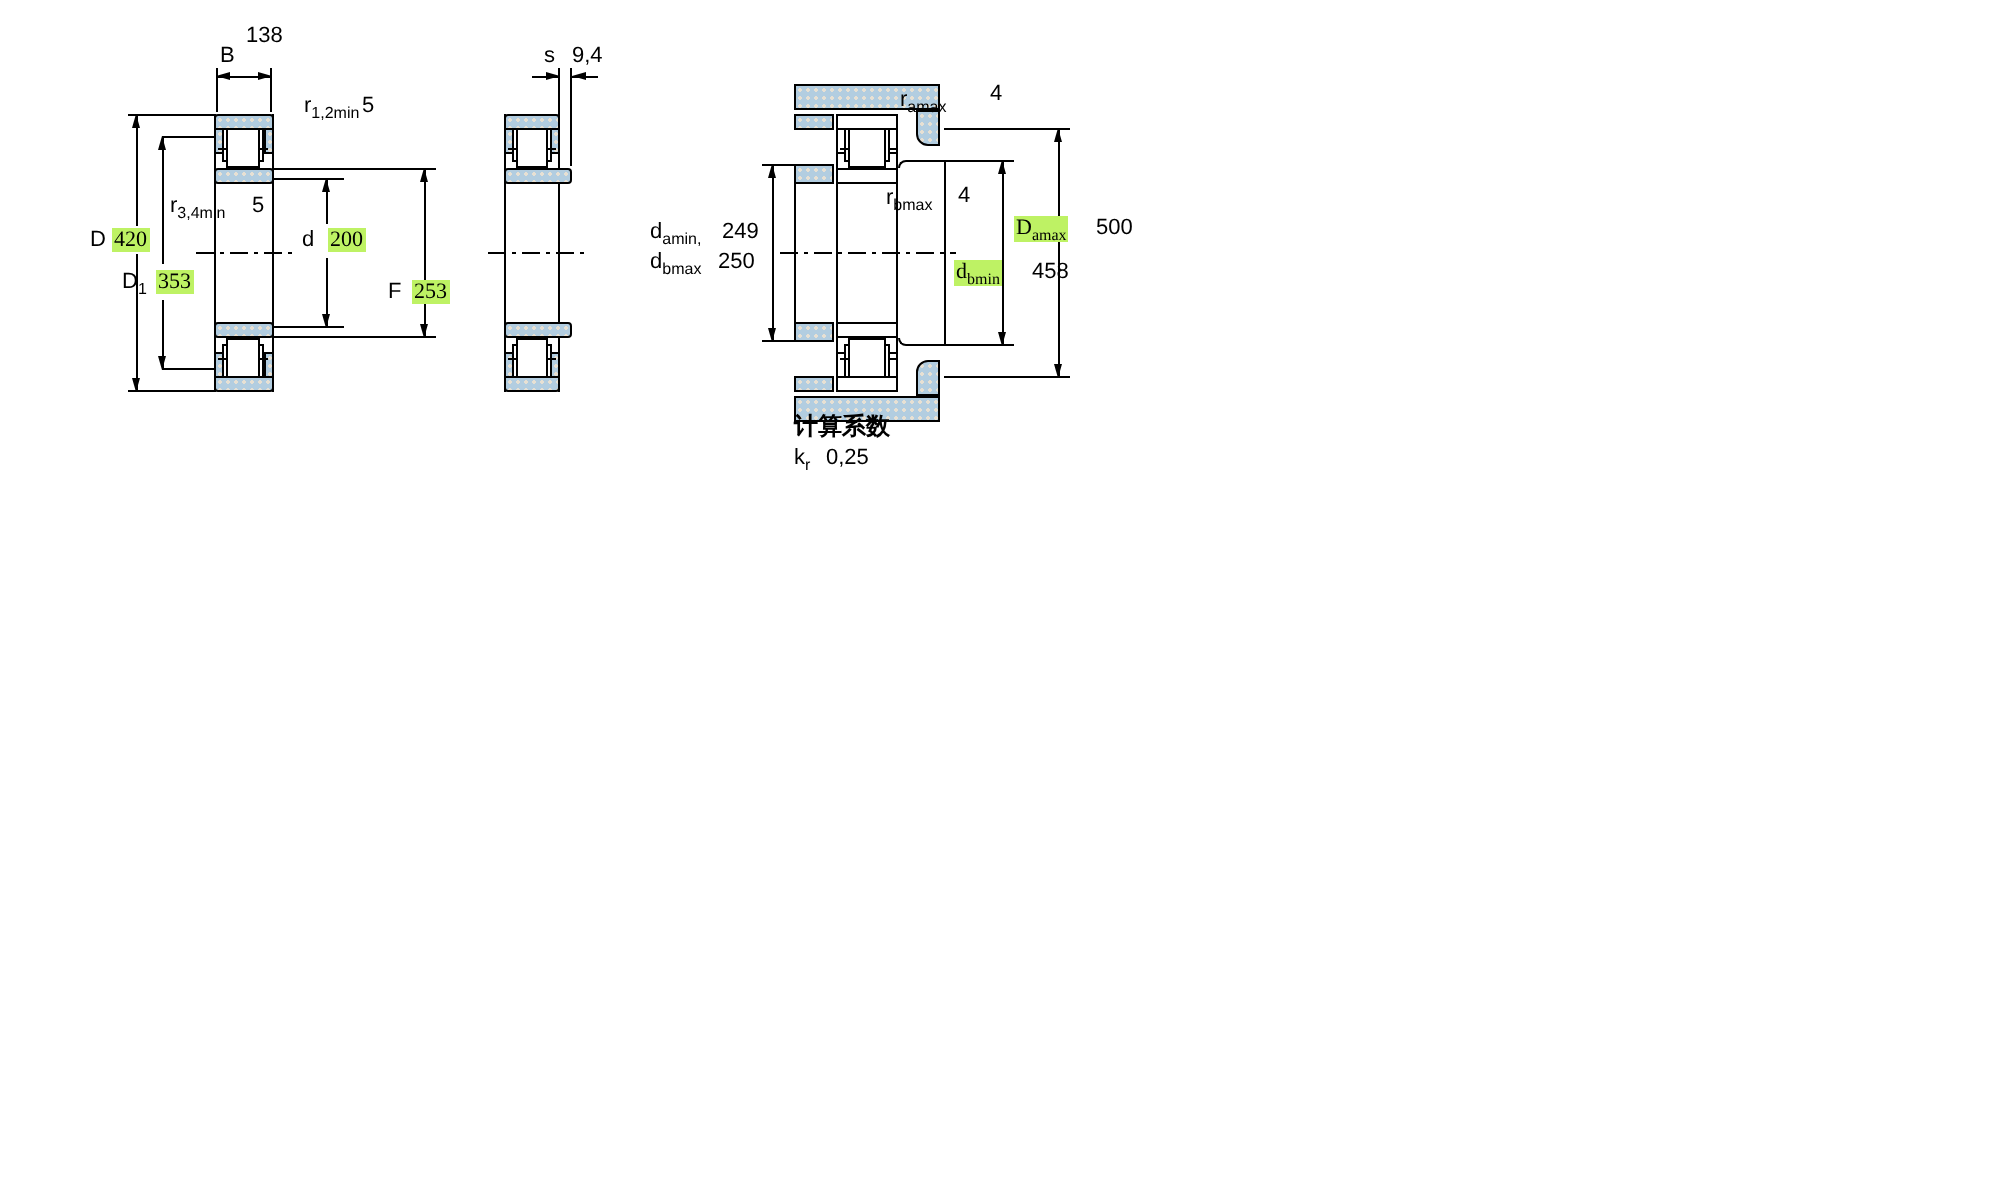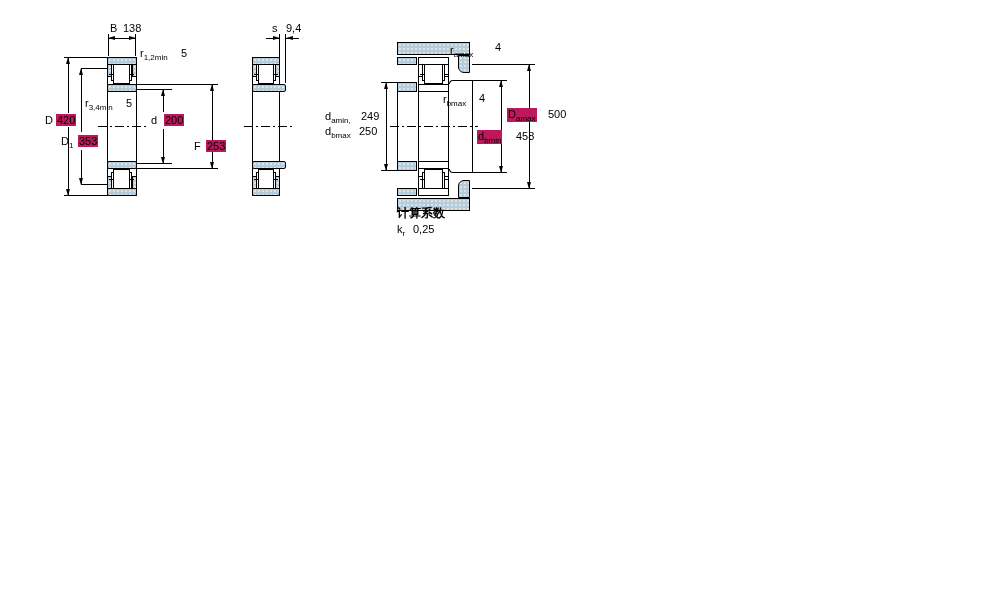--- a/index.html
+++ b/index.html
@@ -7,21 +7,21 @@
           font-family:"Liberation Sans",sans-serif;}
   .hatch{position:absolute;box-sizing:border-box;border:1px solid #000;
          background-color:#b2cde0;
          background-image:radial-gradient(#e7e0d3 0.9px, transparent 1px);
          background-size:4px 4px;}
   .wpart{position:absolute;box-sizing:border-box;border:1px solid #000;background:#fff;}
   .ln{position:absolute;background:#000;}
   .cl{position:absolute;height:1px;
       background:repeating-linear-gradient(90deg,#000 0,#000 9px,transparent 9px,transparent 12px,#000 12px,#000 14px,transparent 14px,transparent 17px);}
   .txt{position:absolute;font-size:11px;line-height:12px;color:#000;white-space:nowrap;z-index:6;}
-  .bg{background:#be185d;padding:0 1px;}
+  .bg{background:#bef264;padding:0 1px;font-family:Liberation Serif, serif;}
   .sub{font-size:8px;position:relative;top:3px;}
   .b{font-weight:bold;font-size:12px;}
   .au{position:absolute;width:0;height:0;border-left:2.5px solid transparent;border-right:2.5px solid transparent;border-bottom:7px solid #000;}
   .ad{position:absolute;width:0;height:0;border-left:2.5px solid transparent;border-right:2.5px solid transparent;border-top:7px solid #000;}
   .al{position:absolute;width:0;height:0;border-top:2.5px solid transparent;border-bottom:2.5px solid transparent;border-right:7px solid #000;}
   .ar{position:absolute;width:0;height:0;border-top:2.5px solid transparent;border-bottom:2.5px solid transparent;border-left:7px solid #000;}
   .fil{position:absolute;box-sizing:border-box;}
 </style>
 </head>
 <body>
@@ -45,28 +45,28 @@
   <div class="wpart" style="left:113px;top:169px;width:17px;height:20px"></div>
   <div class="hatch" style="left:107px;top:84px;width:30px;height:8px;border-radius:2px"></div>
   <div class="hatch" style="left:107px;top:161px;width:30px;height:8px;border-radius:2px"></div>
   <div class="ln" style="left:109px;top:74px;width:4px;height:1px"></div>
   <div class="ln" style="left:130px;top:74px;width:4px;height:1px"></div>
   <div class="ln" style="left:109px;top:179px;width:4px;height:1px"></div>
   <div class="ln" style="left:130px;top:179px;width:4px;height:1px"></div>
   <div class="cl" style="left:98px;top:126px;width:48px"></div>
 
   <div class="txt" style="left:110px;top:22px"><span>B</span></div>
-  <div class="txt" style="left:123px;top:22px">138</div>
+  <div class="txt" style="left:123px;top:12px">138</div>
   <div class="ln" style="left:108px;top:38px;width:28px;height:1px"></div>
   <div class="al" style="left:108px;top:36px"></div>
   <div class="ar" style="left:129px;top:36px"></div>
   <div class="ln" style="left:108px;top:34px;width:1px;height:22px"></div>
   <div class="ln" style="left:135px;top:34px;width:1px;height:22px"></div>
 
-  <div class="txt" style="left:140px;top:47px"><span>r</span><span class="sub">1,2min</span></div>
+  <div class="txt" style="left:152px;top:47px"><span>r</span><span class="sub">1,2min</span></div>
   <div class="txt" style="left:181px;top:47px">5</div>
 
   <div class="txt" style="left:85px;top:97px"><span>r</span><span class="sub">3,4min</span></div>
   <div class="txt" style="left:126px;top:97px">5</div>
 
   <div class="txt" style="left:45px;top:114px"><span>D</span></div>
   <div class="txt bg" style="left:56px;top:114px">420</div>
   <div class="ln" style="left:68px;top:57px;width:1px;height:56px"></div>
   <div class="ln" style="left:68px;top:127px;width:1px;height:69px"></div>
   <div class="au" style="left:66px;top:57px"></div>

